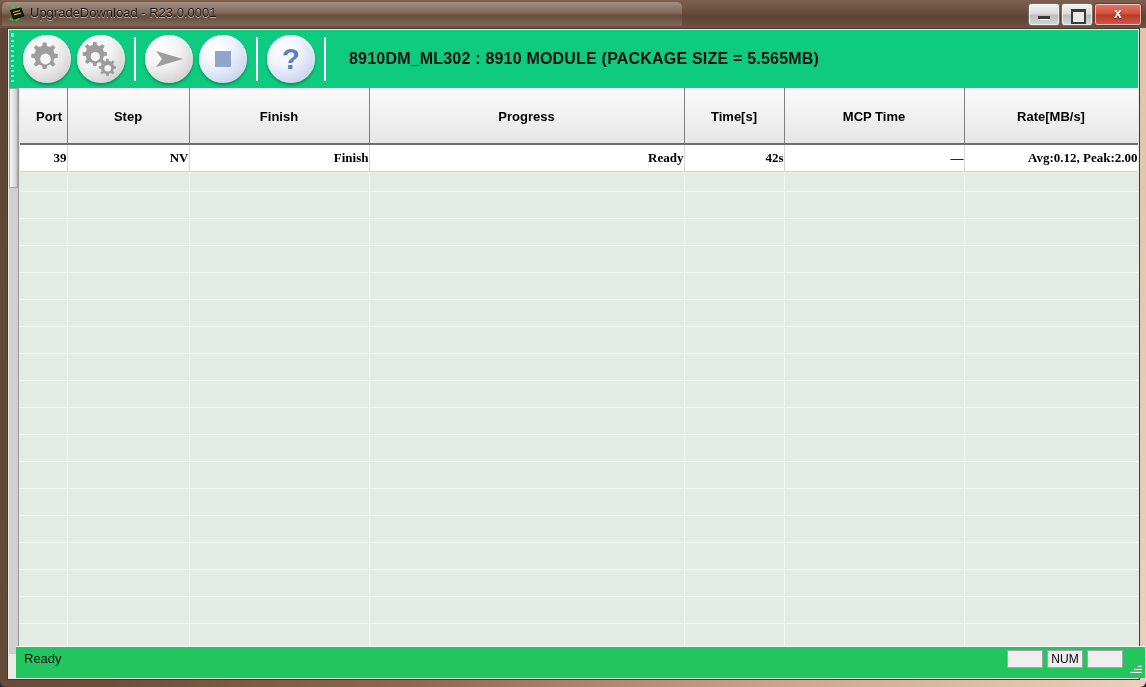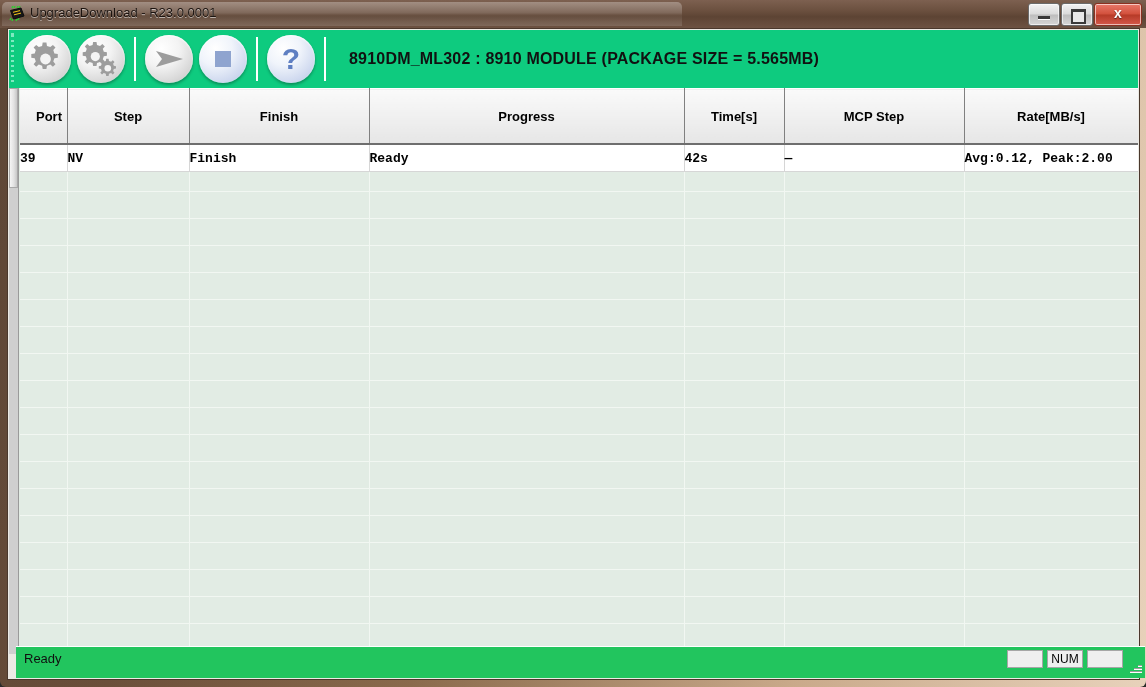--- a/index.html
+++ b/index.html
@@ -216,29 +216,29 @@
     border-top: 1px solid #ffffff;
     font-size: 13px;
     font-weight: bold;
     color: #000;
     text-align: center;
     padding: 16px;
     font-family: "Liberation Sans", sans-serif;
   }
   table.tbl td {
     height: 26px;
-    text-align: left;
+    text-align: right;
     font-size: 13px;
     font-weight: bold;
     color: #000;
     background: #ffffff;
     border-right: 1px solid #d6d6d6;
     border-bottom: 1px solid #d6d6d6;
     padding: 0;
-    font-family: Liberation Mono, monospace;
+    font-family: Liberation Serif, serif;
   }
   td.pass { color: #12b312; }
   td.blue { color: #1515dd; }
 
   .empty-rows {
     position: absolute;
     left: 11px;
     top: 50px;
     width: 1118px;
     height: 516px;
@@ -436,21 +436,21 @@
             <col style="width:180px">
             <col style="width:174px">
           </colgroup>
           <thead>
             <tr>
               <th>Port</th>
               <th>Step</th>
               <th>Finish</th>
               <th>Progress</th>
               <th>Time[s]</th>
-              <th>MCP Step</th>
+              <th>MCP Time</th>
               <th>Rate[MB/s]</th>
             </tr>
           </thead>
           <tbody>
             <tr>
               <td>39</td>
               <td>NV</td>
               <td>Finish</td>
               <td class="pass">Ready</td>
               <td class="blue">42s</td>

